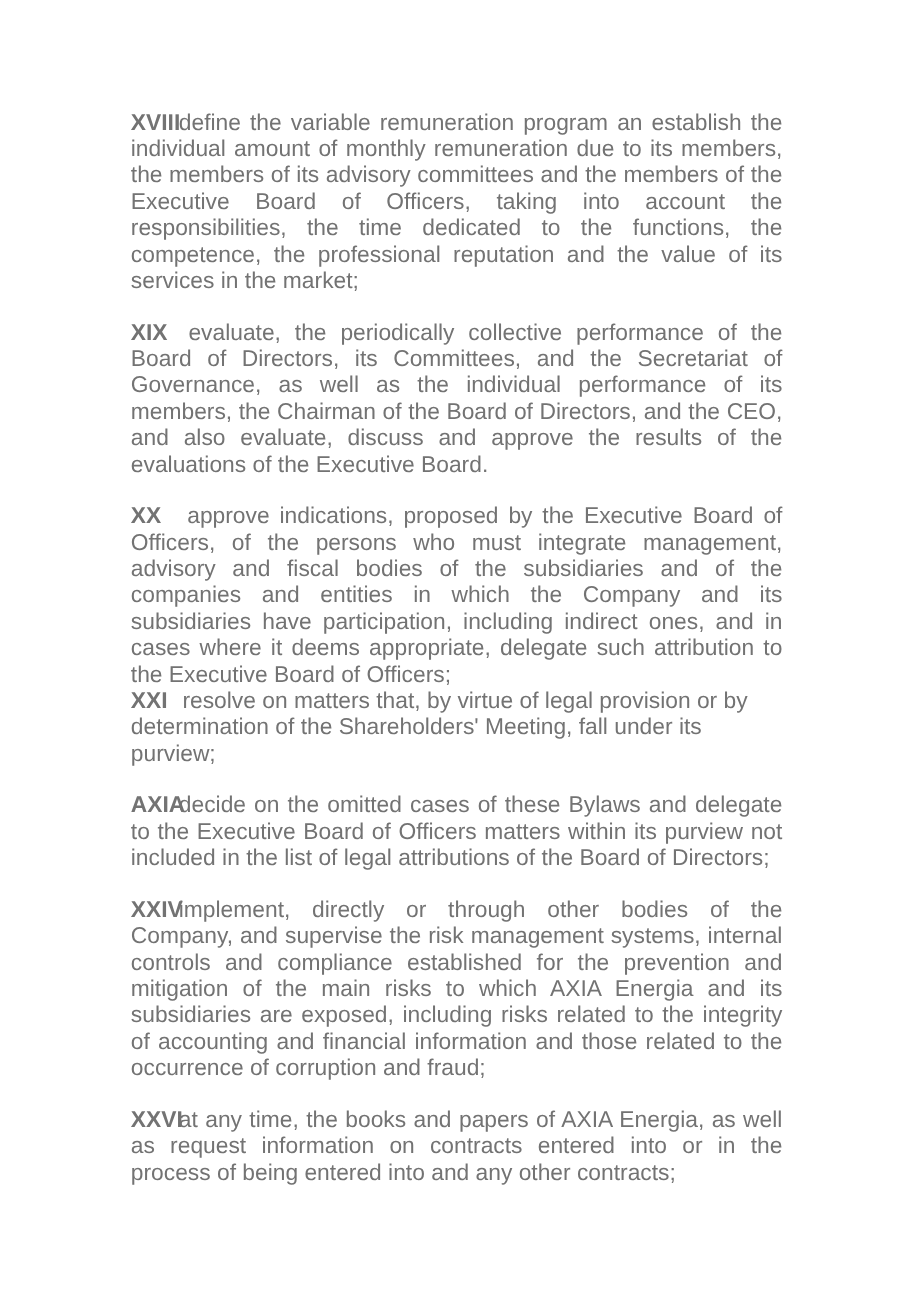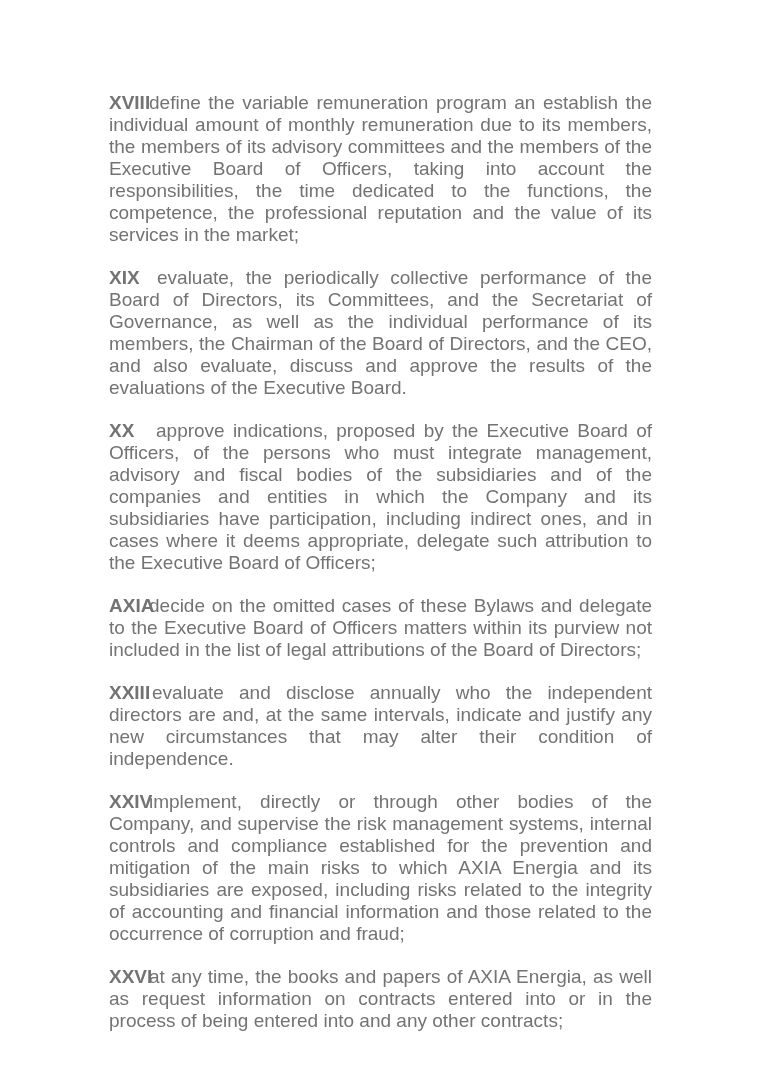--- a/index.html
+++ b/index.html
@@ -25,28 +25,28 @@
   </p>
 
   <p class="clause gap last-left">
     <span class="num" style="width:48px">XIX</span><span>evaluate, the periodically collective performance of the Board of Directors, its Committees, and the Secretariat of Governance, as well as the individual performance of its members, the Chairman of the Board of Directors, and the CEO, and also evaluate, discuss and approve the results of the evaluations of the Executive Board.</span>
   </p>
 
   <p class="clause gap last-left">
     <span class="num" style="width:47px">XX</span><span>approve indications, proposed by the Executive Board of Officers, of the persons who must integrate management, advisory and fiscal bodies of the subsidiaries and of the companies and entities in which the Company and its subsidiaries have participation, including indirect ones, and in cases where it deems appropriate, delegate such attribution to the Executive Board of Officers;</span>
   </p>
 
+  <p class="clause last-left" style="text-align:left">
+    <span class="num" style="width:43px">XXI</span><span>resolve on matters that, by virtue of legal provision or by determination of the Shareholders' Meeting, fall under its purview;</span>
+  </p>
 
   <p class="clause gap last-left">
     <span class="num" style="width:40px">AXIA</span><span>decide on the omitted cases of these Bylaws and delegate to the Executive Board of Officers matters within its purview not included in the list of legal attributions of the Board of Directors;</span>
   </p>
 
-  <p class="clause gap last-left">
-    <span class="num" style="width:43px">XXIII</span><span>evaluate and disclose annually who the independent directors are and, at the same intervals, indicate and justify any new circumstances that may alter their condition of independence.</span>
-  </p>
 
 
   <p class="clause gap last-left">
     <span class="num" style="width:40px">XXIV</span><span>implement, directly or through other bodies of the Company, and supervise the risk management systems, internal controls and compliance established for the prevention and mitigation of the main risks to which AXIA Energia and its subsidiaries are exposed, including risks related to the integrity of accounting and financial information and those related to the occurrence of corruption and fraud;</span>
   </p>
 
 
   <p class="clause gap last-left">
     <span class="num" style="width:40px">XXVI</span><span>at any time, the books and papers of AXIA Energia, as well as request information on contracts entered into or in the process of being entered into and any other contracts;</span>
   </p>

